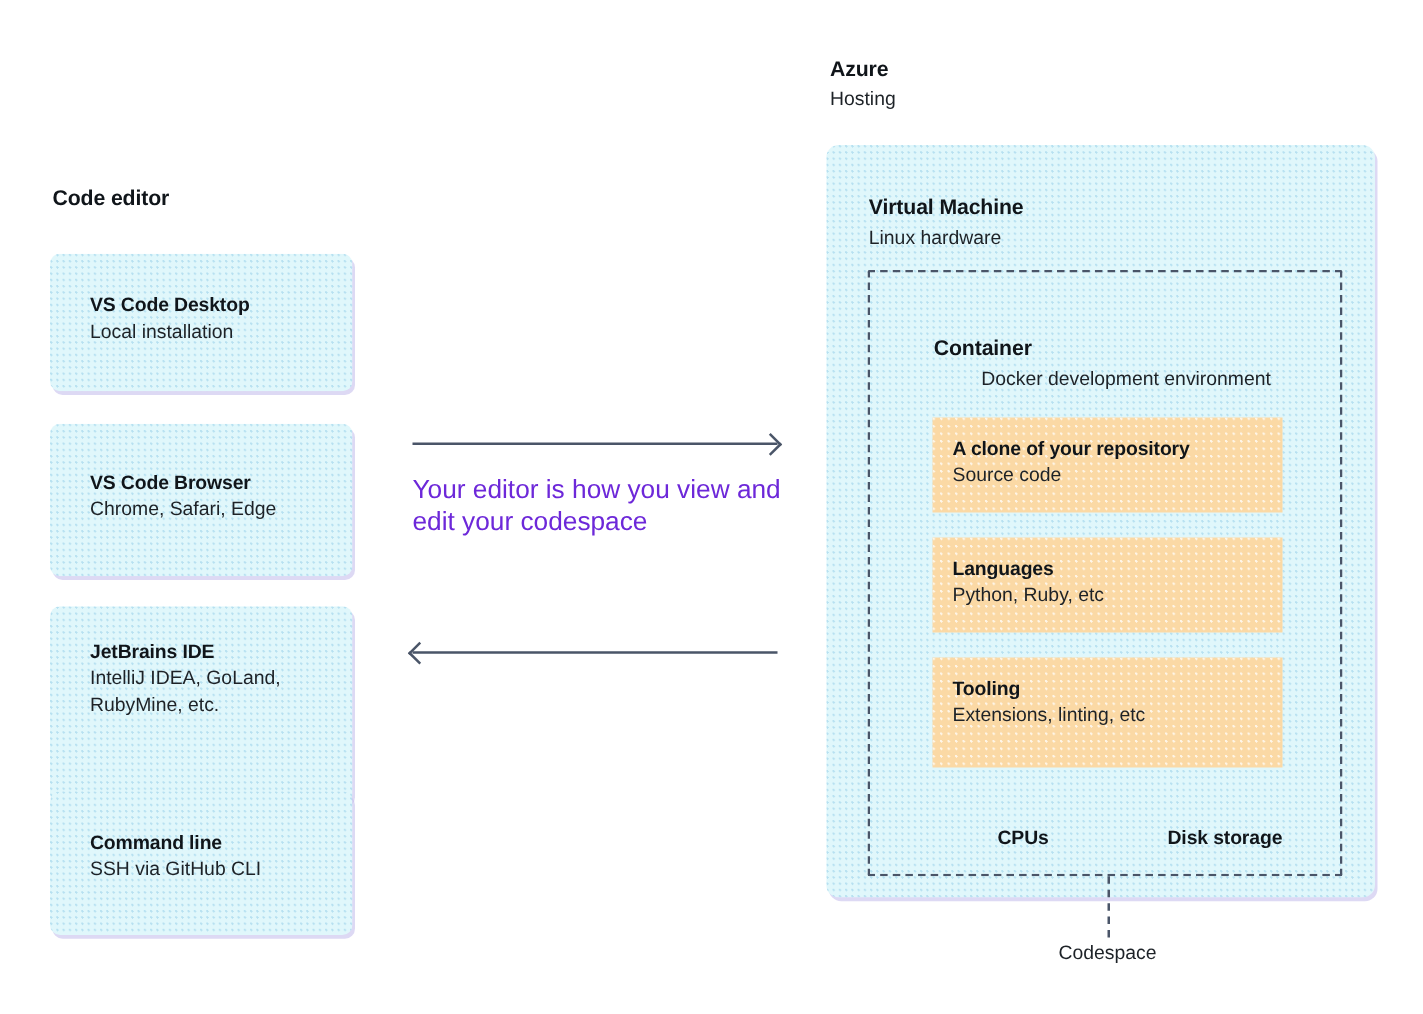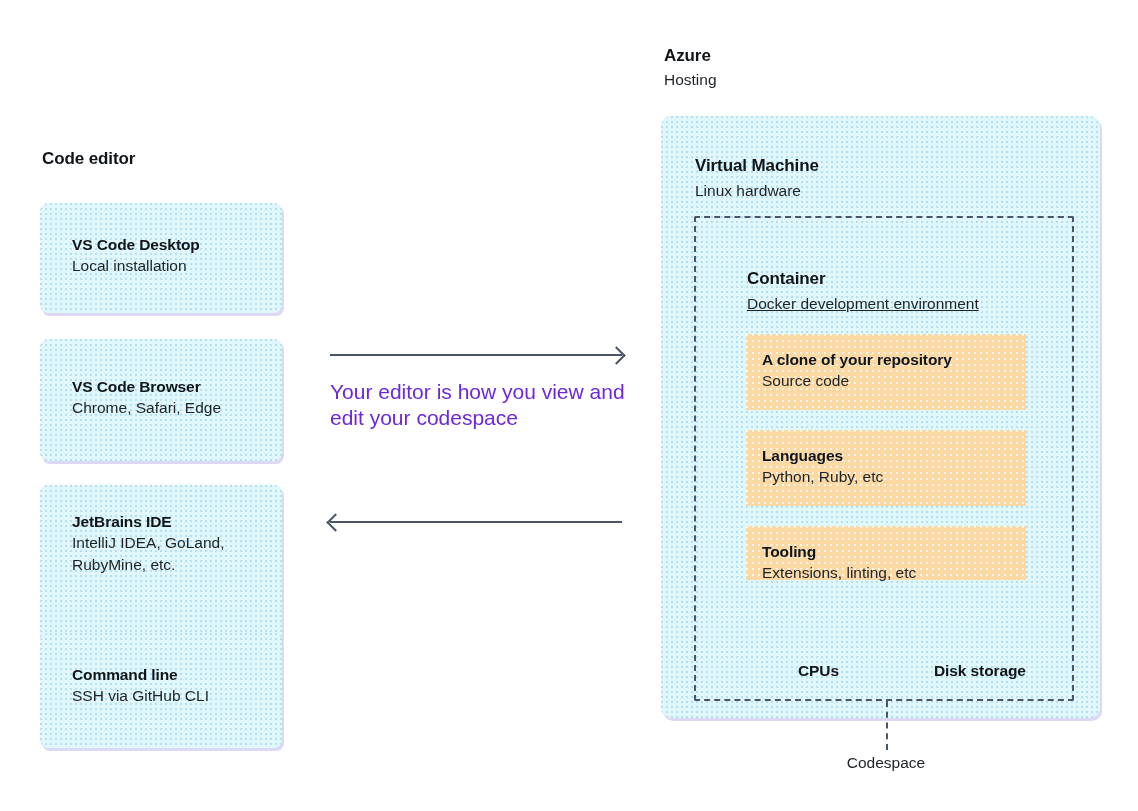--- a/index.html
+++ b/index.html
@@ -124,29 +124,29 @@
 
   #container-dashed {
     position: absolute;
     left: 694px; top: 216px;
     width: 380px; height: 485px;
     border: 2px dashed #4a5568;
     border-radius: 2px;
   }
 
   #container-title { left: 747px; top: 268px; }
-  #container-sub   { left: 747px; top: 293px; text-decoration: underline; }
+  #container-sub   { left: 785px; top: 293px; }
 
   .inner-card { left: 746px; width: 280px; }
   .inner-card .b-title { position: absolute; left: 16px; }
   .inner-card .b-sub   { position: absolute; left: 16px; }
 
   #card-repo-clone { top: 334px; height: 76px; }
   #card-languages  { top: 430px; height: 76px; text-align: right; }
-  #card-tooling    { top: 526px; height: 54px; }
+  #card-tooling    { top: 526px; height: 88px; }
 
   .resource-label {
     position: absolute;
     font-weight: bold;
     font-size: 15.5px;
     line-height: 22px;
     letter-spacing: -0.1px;
     color: #10151a;
     margin-left: 36px;
   }

